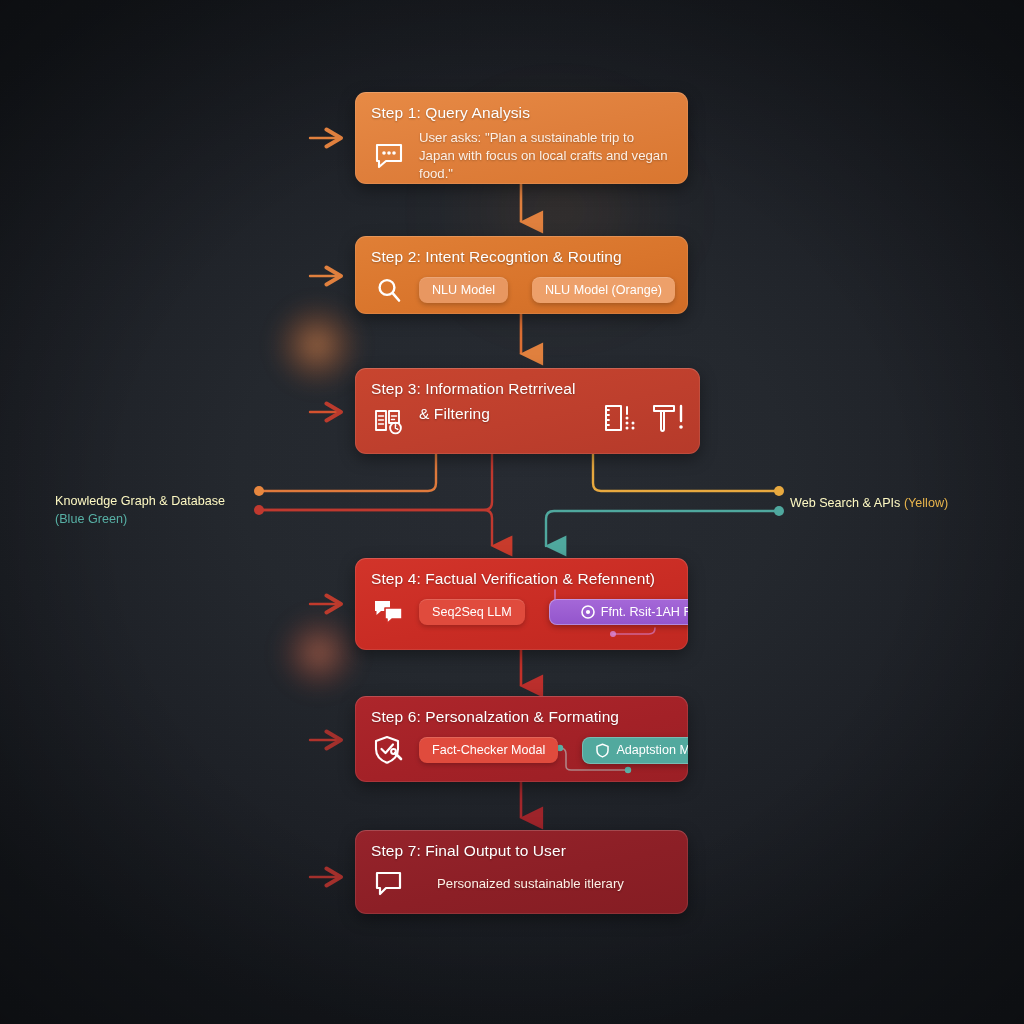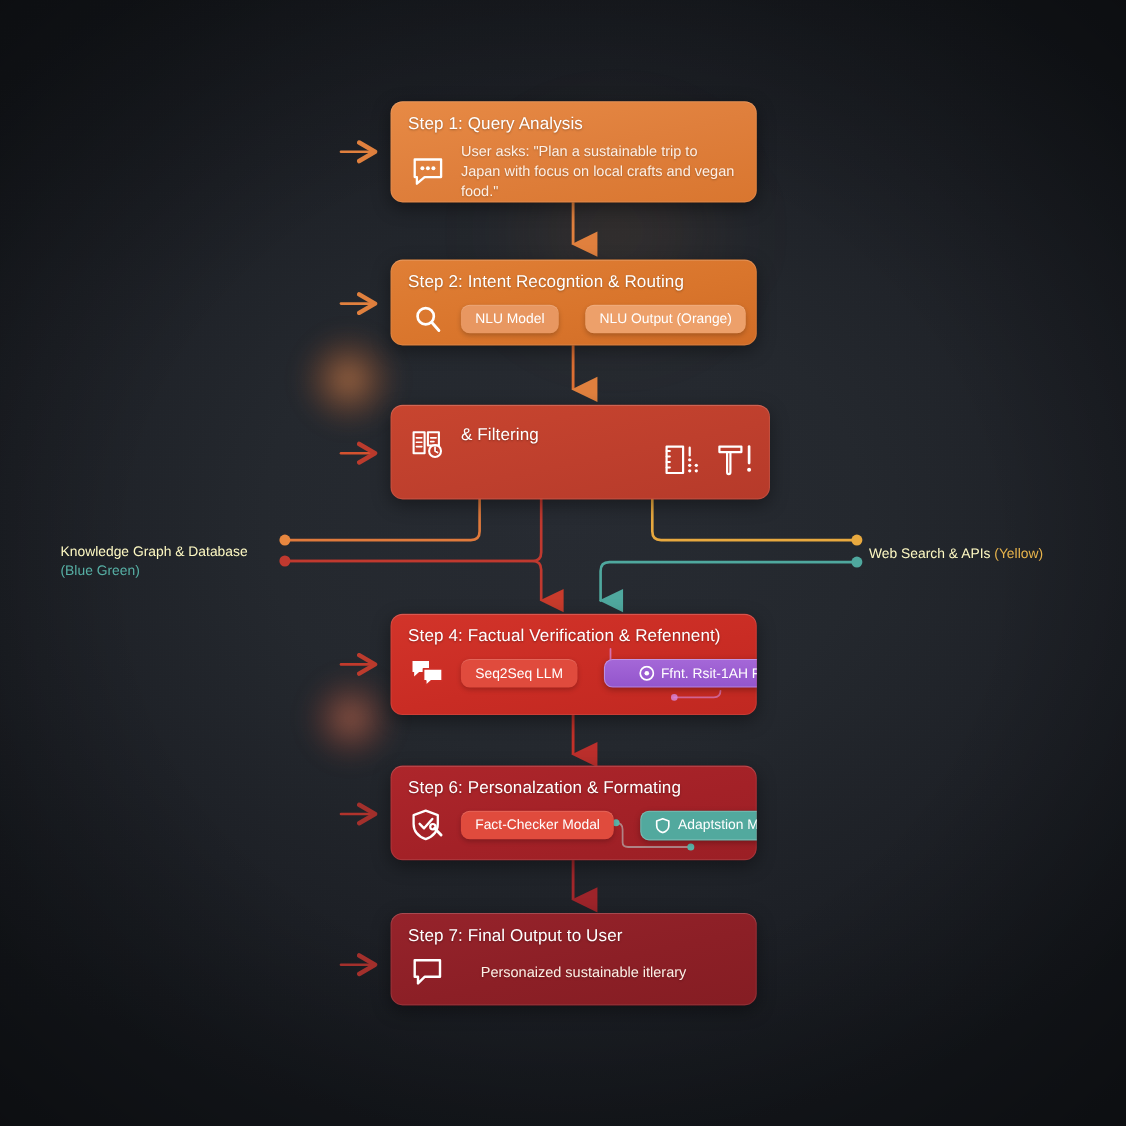--- a/index.html
+++ b/index.html
@@ -212,25 +212,26 @@
     <div class="title">Step 2: Intent Recogntion &amp; Routing</div>
     <div class="row">
       <span class="ico">
         <svg width="28" height="28" viewBox="0 0 28 28">
           <circle cx="12" cy="11.5" r="7.4" fill="none" stroke="#fff" stroke-width="2.4"></circle>
           <path d="M17.6,17.2 L24,24.5" stroke="#fff" stroke-width="2.6" stroke-linecap="round"></path>
         </svg>
       </span>
       <span class="badge badge-a">NLU Model</span>
       <span class="spacer"></span>
-      <span class="badge badge-b">NLU Output (Orange)</span>
+      <span class="badge badge-b">NLU Model (Orange)</span>
     </div>
   </div>
 
   <div class="card" id="card3">
+    <div class="title two-line">Step 3: Information Retrriveal</div>
     <div class="row">
       <span class="ico">
         <svg width="32" height="30" viewBox="0 0 32 30">
           <path d="M3,4 H13 V23 H3 Z" fill="none" stroke="#fff" stroke-width="1.9" stroke-linejoin="round"></path>
           <path d="M16,4 H26 V16 H16 Z" fill="none" stroke="#fff" stroke-width="1.9" stroke-linejoin="round"></path>
           <path d="M5.5,9 H10.5 M5.5,13 H10.5 M5.5,17 H10.5" stroke="#fff" stroke-width="1.5" stroke-linecap="round"></path>
           <path d="M18.5,9 H23.5 M18.5,12.5 H21.5" stroke="#fff" stroke-width="1.5" stroke-linecap="round"></path>
           <circle cx="22.5" cy="21" r="5.4" fill="none" stroke="#fff" stroke-width="1.9"></circle>
           <path d="M22.5,17.8 V21 L24.8,22.4" stroke="#fff" stroke-width="1.6" stroke-linecap="round"></path>
         </svg>

